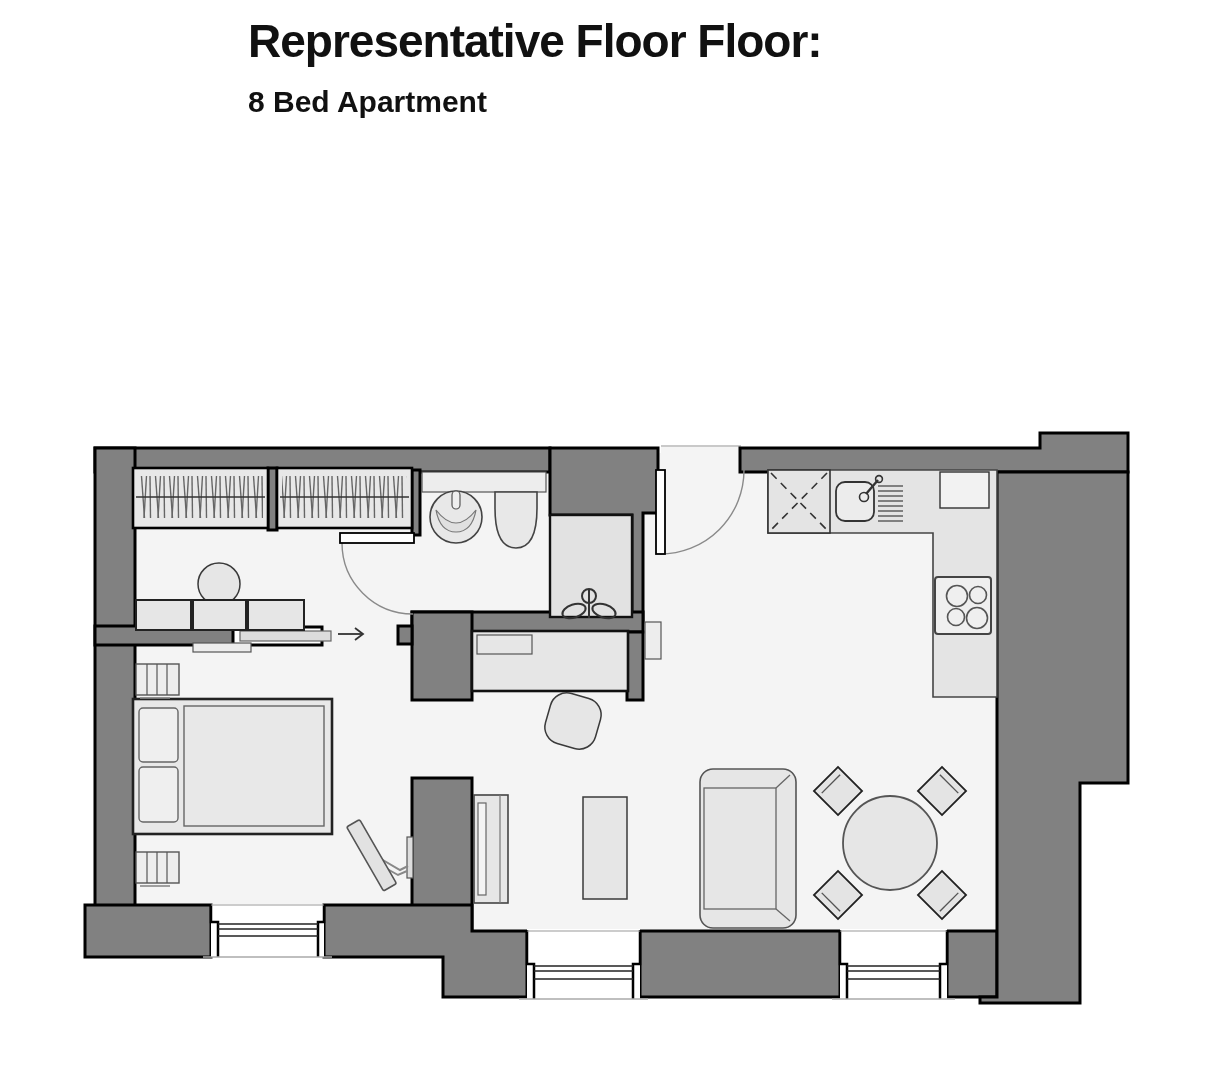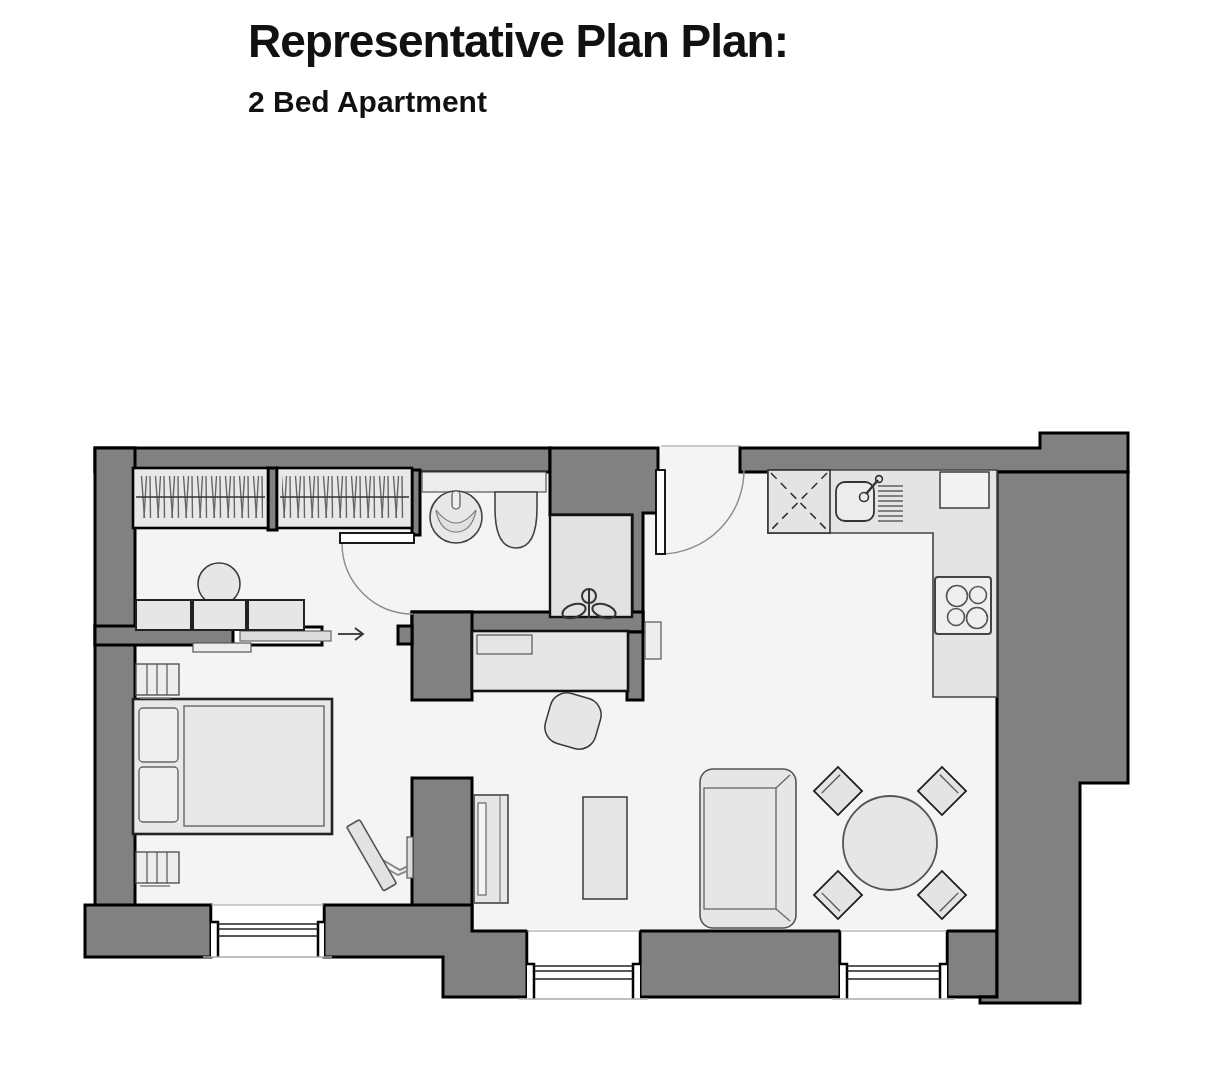--- a/index.html
+++ b/index.html
@@ -19,23 +19,23 @@
   .arcline{stroke:#8a8a8a;stroke-width:1.4;fill:none;}
   .glaz{stroke:#222;stroke-width:1.4;fill:none;}
   .sill{stroke:#aaaaaa;stroke-width:1.6;fill:none;}
 </style>
 </head>
 <body>
 
 <div class="page">
 
   <div class="titleblock">
-    <div class="title">Representative Plan Plan:</div>
+    <div class="title">Representative Floor Floor:</div>
     <div class="subtitle">
-      <span class="unit">2 Bed Apartment</span>
+      <span class="unit">8 Bed Apartment</span>
     </div>
   </div>
 
   <svg class="plan" width="1208" height="1090" viewBox="0 0 1208 1090">
     <defs>
       <pattern id="hangers" patternUnits="userSpaceOnUse" x="138" y="474" width="14" height="46">
         <line x1="3.5" y1="2" x2="6.5" y2="44" stroke="#666" stroke-width="1.4"></line>
         <line x1="8.5" y1="2" x2="6" y2="44" stroke="#666" stroke-width="1.4"></line>
         <line x1="12" y1="2" x2="12.5" y2="44" stroke="#666" stroke-width="1.4"></line>
       </pattern>

